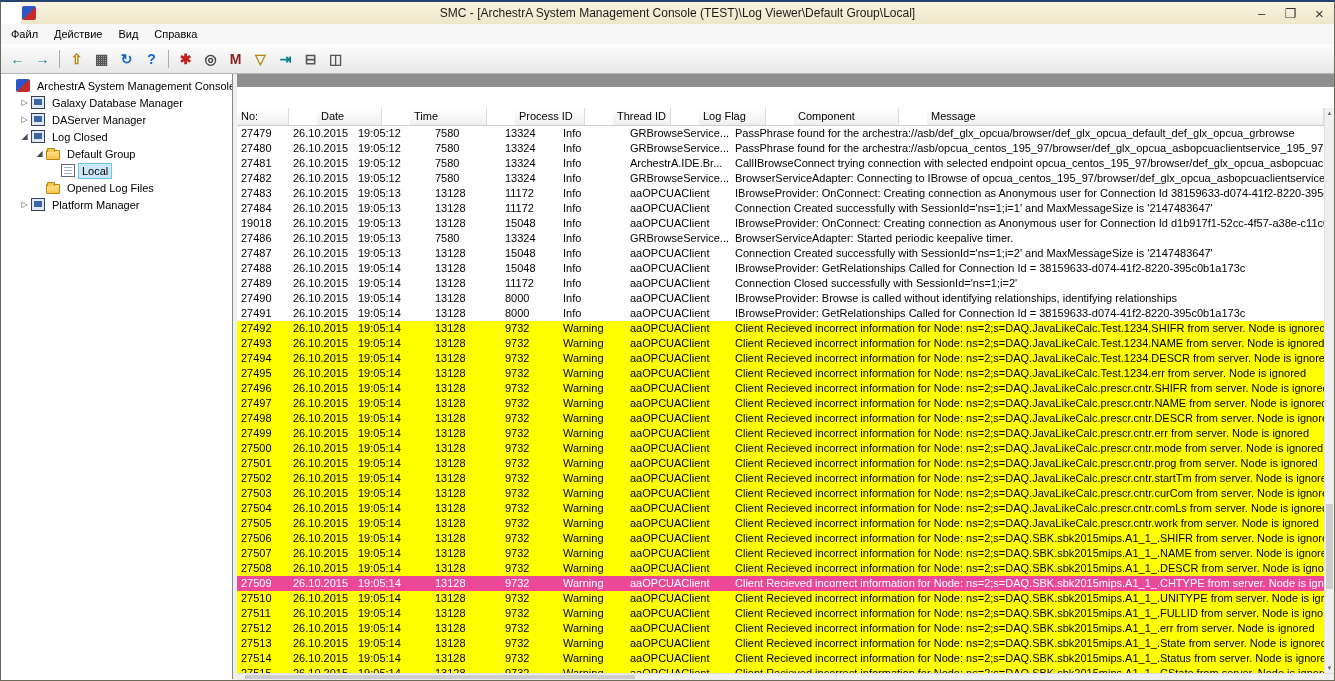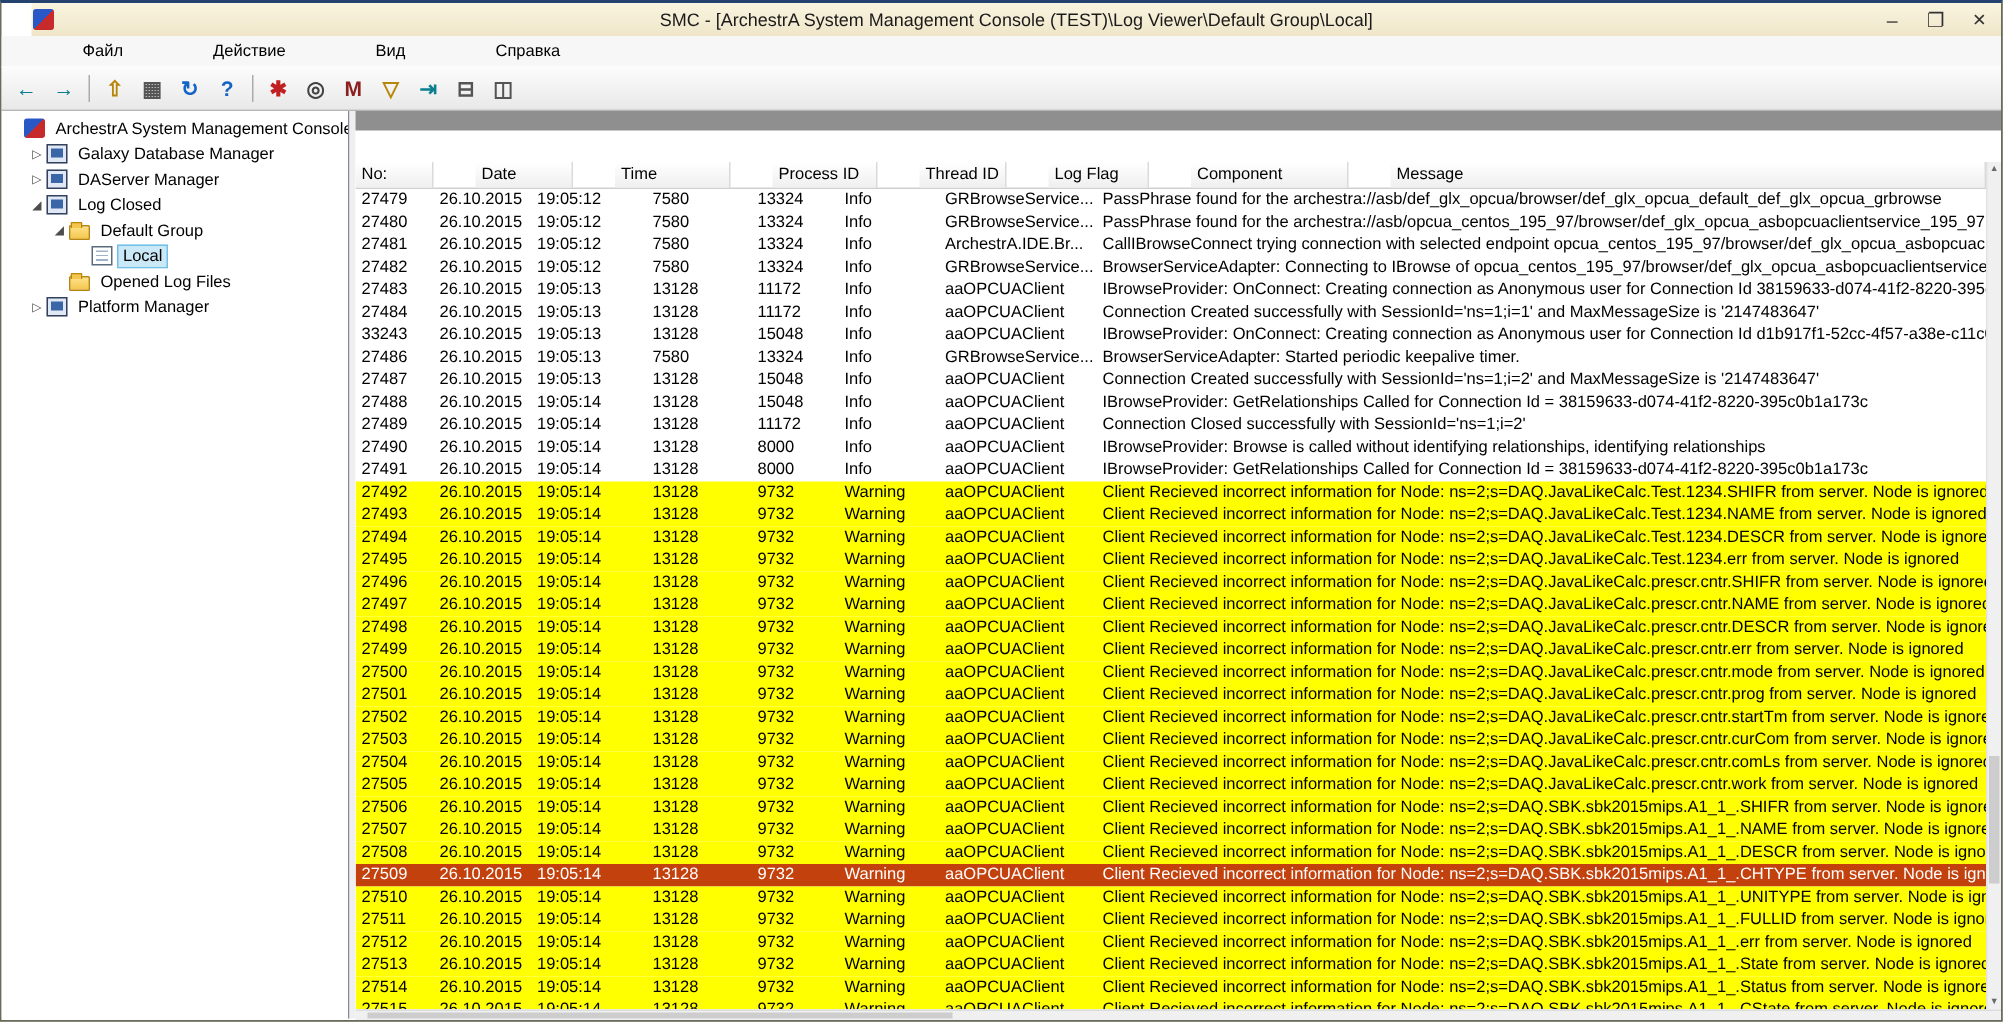--- a/index.html
+++ b/index.html
@@ -14,21 +14,21 @@
   .title-icon{margin-left:5px;z-index:2;}
   .title-text{position:absolute;left:0;right:0;text-align:center;font-size:12px;color:#1a1a1a;}
   .win-controls{margin-left:auto;display:flex;z-index:2;}
   .win-btn{width:29px;height:20px;display:flex;align-items:center;justify-content:center;
     font-size:13px;color:#333;cursor:default;}
   .win-btn.close{font-size:15px;}
 
   
   .menubar{position:absolute;left:0;top:22px;right:0;height:20px;background:#f7f7f7;
     border-bottom:1px solid #e3e3e3;display:flex;align-items:center;padding-left:2px;}
-  .menu-item{padding:2px 8px;margin-left:44px;}
+  .menu-item{padding:2px 8px;}
 
   
   .toolbar{position:absolute;left:0;top:42px;right:0;height:29px;
     background:linear-gradient(#fdfdfd,#e8e8e8);border-bottom:1px solid #b7b7b7;
     display:flex;align-items:center;padding-left:4px;}
   .tb-btn{width:25px;height:23px;border:none;background:transparent;display:flex;
     align-items:center;justify-content:center;font-size:14px;padding:0;font-family:inherit;}
   .tb-btn .glyph{font-weight:bold;}
   .tb-sep{width:1px;height:18px;background:#ababab;margin:0 4px;flex:none;}
 
@@ -67,21 +67,21 @@
   .filter-ico.end::after{content:"";position:absolute;left:2px;top:2px;width:4px;height:4px;background:#3355cc;}
 
   .grid{position:absolute;left:0;top:34px;right:10px;bottom:7px;display:flex;
     flex-direction:column;overflow:hidden;}
   .ghead{display:flex;height:17px;flex:none;border-bottom:1px solid #cfcfcf;gap:28px;}
   .hcell{background:linear-gradient(#ffffff,#efefef);border-right:1px solid #dadada;
     padding:1px 4px;box-sizing:border-box;white-space:nowrap;overflow:hidden;flex:none;line-height:14px;}
   .grows{flex:1;overflow:hidden;}
   .grow{display:flex;height:15px;line-height:15px;white-space:nowrap;flex:none;}
   .grow.warning{background:#ffff00;}
-  .grow.selected{background:#c2410c;color:#fff;}
+  .grow.selected{background:#ec4899;color:#fff;}
   .cell{padding:0 4px;box-sizing:border-box;overflow:hidden;flex:none;}
   .c0{width:52px;} .c1{width:65px;} .c2{width:77px;} .c3{width:70px;}
   .c4{width:58px;} .c5{width:67px;} .c6{width:105px;} .c7{flex:1 1 auto;width:auto;}
 
   
   .vscroll{position:absolute;right:0;top:34px;bottom:7px;width:10px;background:#f0f0f0;
     border-left:1px solid #e2e2e2;box-sizing:border-box;}
   .varrow{position:absolute;left:0;right:0;height:10px;color:#6b6b6b;font-size:6px;
     text-align:center;line-height:10px;}
   .varrow.up{top:0;} .varrow.down{bottom:0;}
@@ -268,21 +268,21 @@
             <div class="cell c0">27484</div>
             <div class="cell c1">26.10.2015</div>
             <div class="cell c2">19:05:13</div>
             <div class="cell c3">13128</div>
             <div class="cell c4">11172</div>
             <div class="cell c5">Info</div>
             <div class="cell c6">aaOPCUAClient</div>
             <div class="cell c7">Connection Created  successfully with SessionId='ns=1;i=1' and MaxMessageSize is '2147483647'</div>
           </div>
           <div class="grow info">
-            <div class="cell c0">33243</div>
+            <div class="cell c0">19018</div>
             <div class="cell c1">26.10.2015</div>
             <div class="cell c2">19:05:13</div>
             <div class="cell c3">13128</div>
             <div class="cell c4">15048</div>
             <div class="cell c5">Info</div>
             <div class="cell c6">aaOPCUAClient</div>
             <div class="cell c7">IBrowseProvider: OnConnect: Creating connection as Anonymous user for Connection Id d1b917f1-52cc-4f57-a38e-c11c0870</div>
           </div>
           <div class="grow info">
             <div class="cell c0">27486</div>

